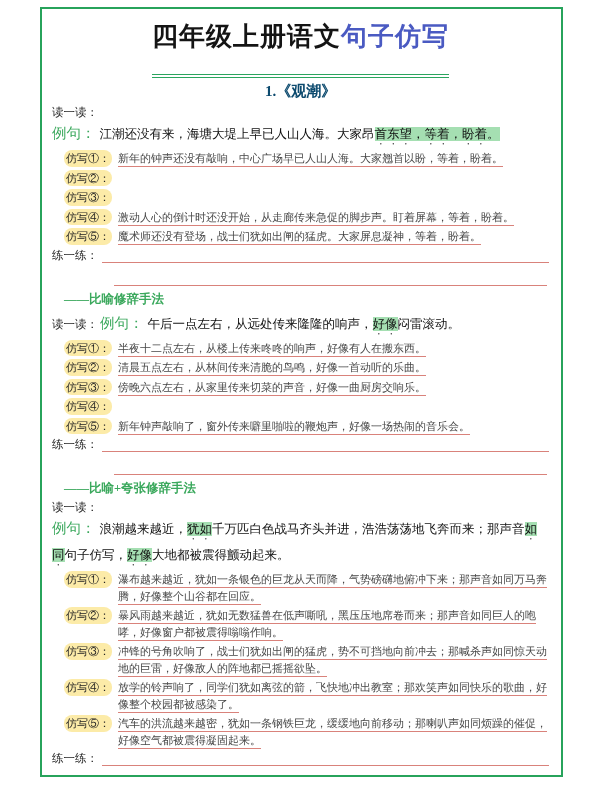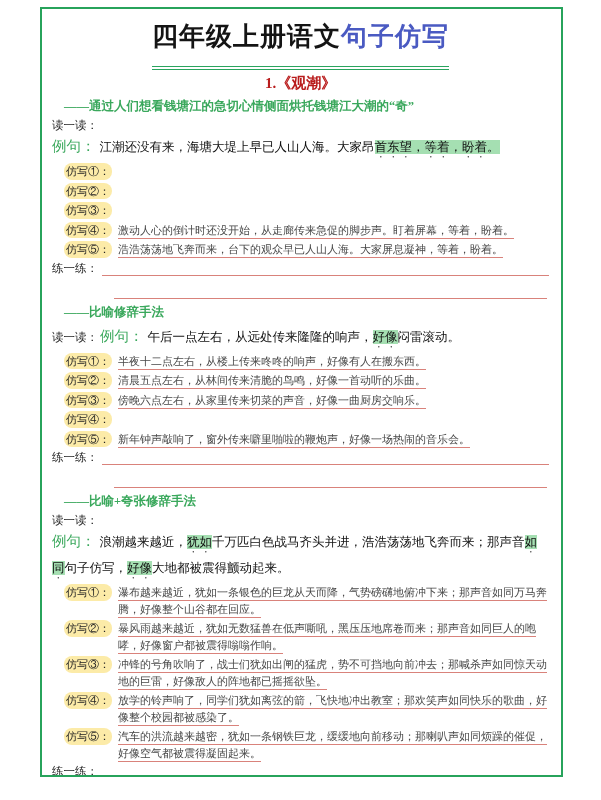--- a/index.html
+++ b/index.html
@@ -3,24 +3,24 @@
 <meta charset="utf-8">
 <style>
   html,body{margin:0;padding:0;background:#ffffff;}
   body{width:601px;height:800px;position:relative;overflow:hidden;
        font-family:"Liberation Serif","DejaVu Serif",serif;}
   .frame{position:absolute;left:40px;top:7px;width:523px;height:770px;
          box-sizing:border-box;border:2px solid #27a35b;
          padding:8px 12px 2px 10px;overflow:hidden;}
   
   .title-wrap{text-align:center;margin:2px 0 4px;}
-  .title-inner{display:inline-block;border-bottom:4px double #2aa45e;padding-bottom:12px;}
+  .title-inner{display:inline-block;border-bottom:4px double #2aa45e;padding-bottom:20px;}
   .title-main{font-size:26px;font-weight:bold;color:#141414;letter-spacing:1px;}
   .title-accent{font-size:26px;font-weight:bold;color:#4a5ac2;letter-spacing:1px;}
-  .lesson{text-align:center;color:#b91c1c;font-size:15px;font-weight:bold;margin:4px 0 4px;}
+  .lesson{text-align:center;color:#0c4a6e;font-size:15px;font-weight:bold;margin:4px 0 4px;}
   
   .technique{color:#3aa85c;font-weight:bold;font-size:12.5px;margin:5px 0 3px;padding-left:12px;}
   .read-label{font-size:11.5px;color:#222;margin:1px 0 1px;}
   
   .example-row{margin:0 0 3px;line-height:1.55;}
   .example-label{color:#3aa85c;font-size:14.5px;margin-right:4px;}
   .read-inline{font-size:11.5px;color:#222;margin-right:2px;}
   .example-text{font-size:12.5px;color:#101010;}
   .hl{background:#a5dfb2;}
   .dots{-webkit-text-emphasis:filled dot #444;text-emphasis:filled dot #444;
@@ -43,41 +43,41 @@
 <body>
 
 <div class="frame">
 
   <div class="title-wrap">
     <span class="title-inner"><span class="title-main">四年级上册语文</span><span class="title-accent">句子仿写</span></span>
   </div>
   <div class="lesson">1.《观潮》</div>
 
   <div>
-    <div class="technique">——通过人们想看钱塘江的急切心情侧面烘托钱塘江大潮的“奇”</div>
     <div class="read-label">读一读：</div>
     <div class="example-row">
       <span class="example-label">例句：</span><span class="example-text"><span>江潮还没有来，海塘大堤上早已人山人海。大家昂</span><span class="hl dots">首东望，等着，盼着。</span></span>
     </div>
     <div class="imi-row">
       <span class="imi-label">仿写①：</span>
+      <span class="imi-text">新年的钟声还没有敲响，中心广场早已人山人海。大家翘首以盼，等着，盼着。</span>
     </div>
     <div class="imi-row">
       <span class="imi-label">仿写②：</span>
     </div>
     <div class="imi-row">
       <span class="imi-label">仿写③：</span>
     </div>
     <div class="imi-row">
       <span class="imi-label">仿写④：</span>
       <span class="imi-text">激动人心的倒计时还没开始，从走廊传来急促的脚步声。盯着屏幕，等着，盼着。</span>
     </div>
     <div class="imi-row">
       <span class="imi-label">仿写⑤：</span>
-      <span class="imi-text">浩浩荡荡地飞奔而来，台下的观众早已人山人海。大家屏息凝神，等着，盼着。</span>
+      <span class="imi-text">魔术师还没有登场，战士们犹如出闸的猛虎。大家屏息凝神，等着，盼着。</span>
     </div>
     <div class="practice">
       <span class="practice-label">练一练：</span>
       <span class="pline"></span>
     </div>
     <div class="pline2"></div>
   </div>
 
   <div>
     <div class="technique">——比喻修辞手法</div>

